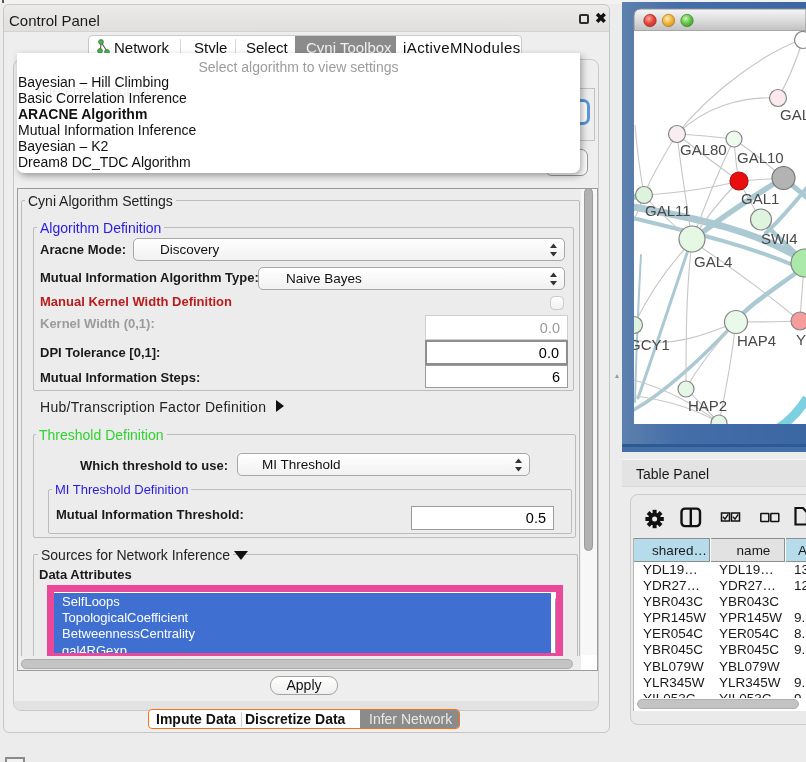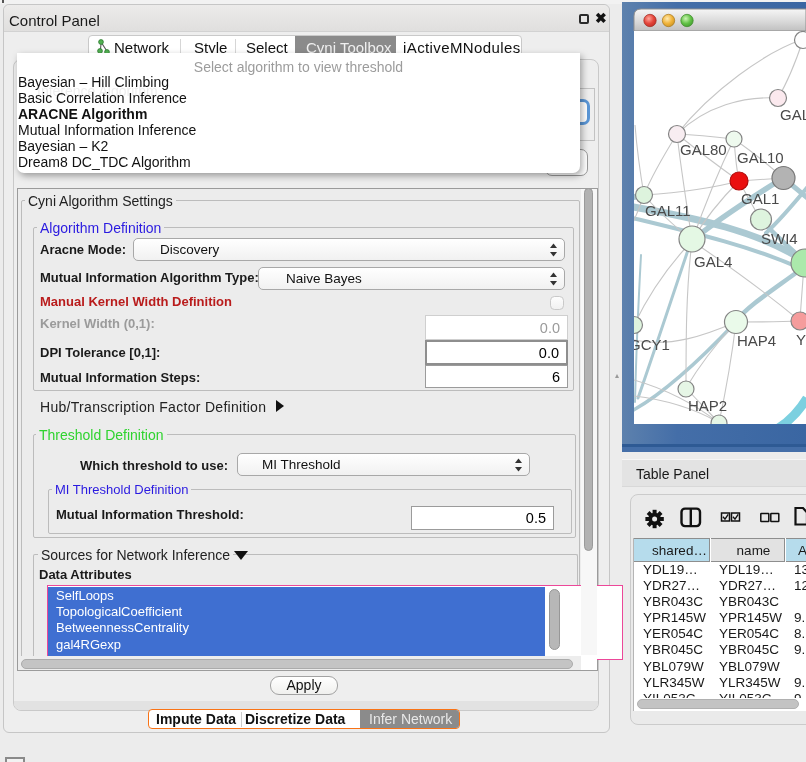--- a/index.html
+++ b/index.html
@@ -109,21 +109,21 @@
 <div class="lbl" style="left:56px;top:507px;">Mutual Information Threshold:</div>
 <div class="fld" style="left:411px;top:506px;width:143px;height:24px;">
     <span style="top:3px;">0.5</span>
   </div>
 
 <div class="gbox" style="left:33px;top:554px;width:545px;height:108px;border-bottom:none;"></div>
 <div class="gtitle" style="left:38px;top:547px;color:#222;">Sources for Network Inference</div>
 <div class="abs" style="left:234px;top:551px;width:0;height:0;border-top:9px solid #111;border-left:7.5px solid transparent;border-right:7.5px solid transparent;"></div>
 <div class="lbl" style="left:39px;top:567px;">Data Attributes</div>
 
-<div class="abs" style="left:47px;top:585px;width:576px;height:75px;border:1px solid #ec4899;background:#fff;overflow:hidden;">
+<div class="abs" style="left:47px;top:585px;width:516px;height:75px;border:7px solid #ec4899;background:#fff;overflow:hidden;">
   <div class="abs" style="left:0;top:1px;width:497px;height:72px;background:#3f6fd1;color:#fff;font-size:13px;">
     <div style="height:16.2px;padding:1px 0 0 8px;">SelfLoops</div>
     <div style="height:16.2px;padding:1px 0 0 8px;">TopologicalCoefficient</div>
     <div style="height:16.2px;padding:1px 12px 0 8px;">BetweennessCentrality</div>
     <div style="height:16.2px;padding:1px 0 0 8px;">gal4RGexp</div>
   </div>
   <div class="abs" style="left:501px;top:3px;width:11px;height:61px;background:#b7b7b7;border:1px solid #979797;border-radius:6px;"></div>
 </div>
 
 <div class="abs" style="left:18px;top:656px;width:563px;height:14px;background:#ededed;"></div>
@@ -138,21 +138,21 @@
 <div class="abs" style="left:148px;top:709px;width:312px;height:20px;background:#ffffff;border:1px solid #f97316;border-radius:4px;font-size:14px;font-weight:bold;color:#111;overflow:hidden;">
   <span class="abs" style="left:7px;top:1px;">Impute Data</span>
   <div class="abs" style="left:92px;top:2px;width:1px;height:15px;background:#cccccc;"></div>
   <span class="abs" style="left:96px;top:1px;text-align:center;">Discretize Data</span>
   <div class="abs" style="left:211px;top:0;width:101px;height:20px;background:#8b8b8b;">
       <span class="abs" style="left:9px;top:1px;color:#e8e8e8;font-weight:normal;">Infer Network</span>
     </div>
 </div>
 
 <div class="abs" style="left:17px;top:53px;width:563px;height:120px;background:#ffffff;border-radius:0 0 7px 7px;box-shadow:2px 3px 7px rgba(0,0,0,0.35);font-size:14px;color:#111;overflow:hidden;">
-  <div class="abs" style="left:0;top:6px;width:100%;text-align:center;color:#9c9c9c;">Select algorithm to view threshold</div>
+  <div class="abs" style="left:0;top:6px;width:100%;text-align:center;color:#9c9c9c;">Select algorithm to view settings</div>
   <div class="abs" style="left:1px;top:21px;">Bayesian – Hill Climbing</div>
   <div class="abs" style="left:1px;top:37px;">Basic Correlation Inference</div>
   <div class="abs" style="left:1px;top:53px;font-weight:bold;">ARACNE Algorithm</div>
   <div class="abs" style="left:1px;top:69px;">Mutual Information Inference</div>
   <div class="abs" style="left:1px;top:85px;">Bayesian – K2</div>
   <div class="abs" style="left:1px;top:101px;">Dream8 DC_TDC Algorithm</div>
   <div class="abs" style="left:20px;top:30px;color:rgba(90,90,90,0.11);">Inference Algorithm</div>
   <div class="abs" style="left:31px;top:118px;color:rgba(90,90,90,0.11);">gal filtered on default node</div>
 </div>
 

